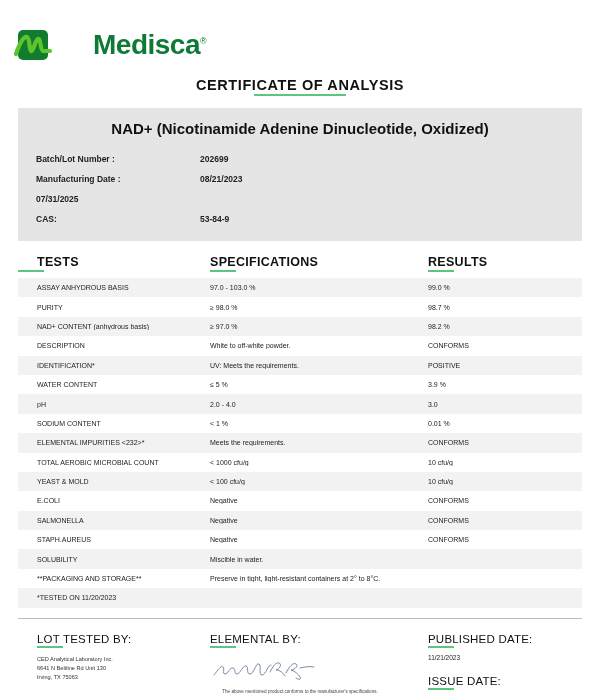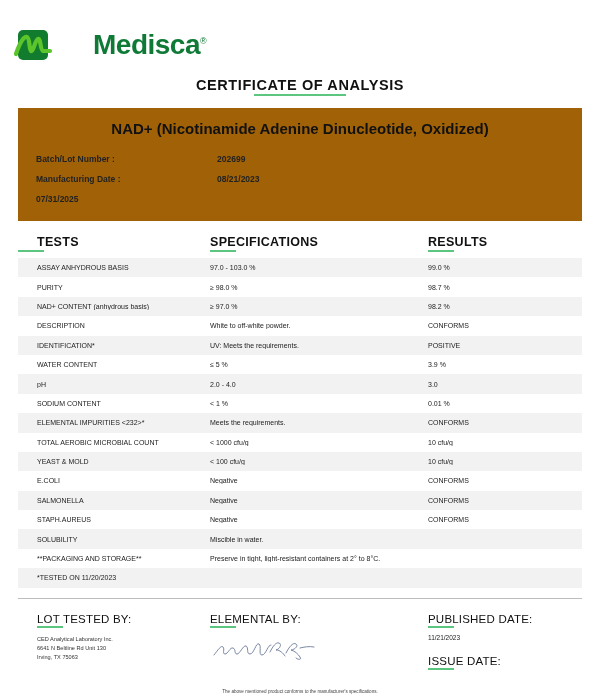--- a/index.html
+++ b/index.html
@@ -80,38 +80,38 @@
     position: absolute;
     left: 28%;
     right: 28%;
     bottom: 0;
     height: 2px;
     background: #5cc57f;
   }
 
   
   .info-band {
-    background: #a16207;
+    background: #e5e5e5;
     margin-top: 12px;
     padding: 10px 0 12px 0;
   }
   .product-name {
     text-align: center;
     font-size: 15px;
     font-weight: bold;
     color: #111;
     padding: 2px 10px 12px 10px;
   }
   .info-row {
     display: flex;
     font-size: 8.5px;
     padding: 5px 0 5px 18px;
   }
   .info-label {
-    width: 181px;
+    width: 164px;
     font-weight: bold;
     color: #222;
   }
   .info-value {
     color: #222;
     font-weight: bold;
   }
 
   
   .table {
@@ -235,20 +235,24 @@
     <div class="info-row">
       <div class="info-label">Batch/Lot Number :</div>
       <div class="info-value">202699</div>
     </div>
     <div class="info-row">
       <div class="info-label">Manufacturing Date :</div>
       <div class="info-value">08/21/2023</div>
     </div>
     <div class="info-row">
       <div class="info-value">07/31/2025</div>
+    </div>
+    <div class="info-row">
+      <div class="info-label">CAS:</div>
+      <div class="info-value">53-84-9</div>
     </div>
   </div>
 
   <div class="table">
     <div class="thead">
       <div class="th col-test">TESTS</div>
       <div class="th col-spec">SPECIFICATIONS</div>
       <div class="th col-result">RESULTS</div>
     </div>
     <div id="table-body">

